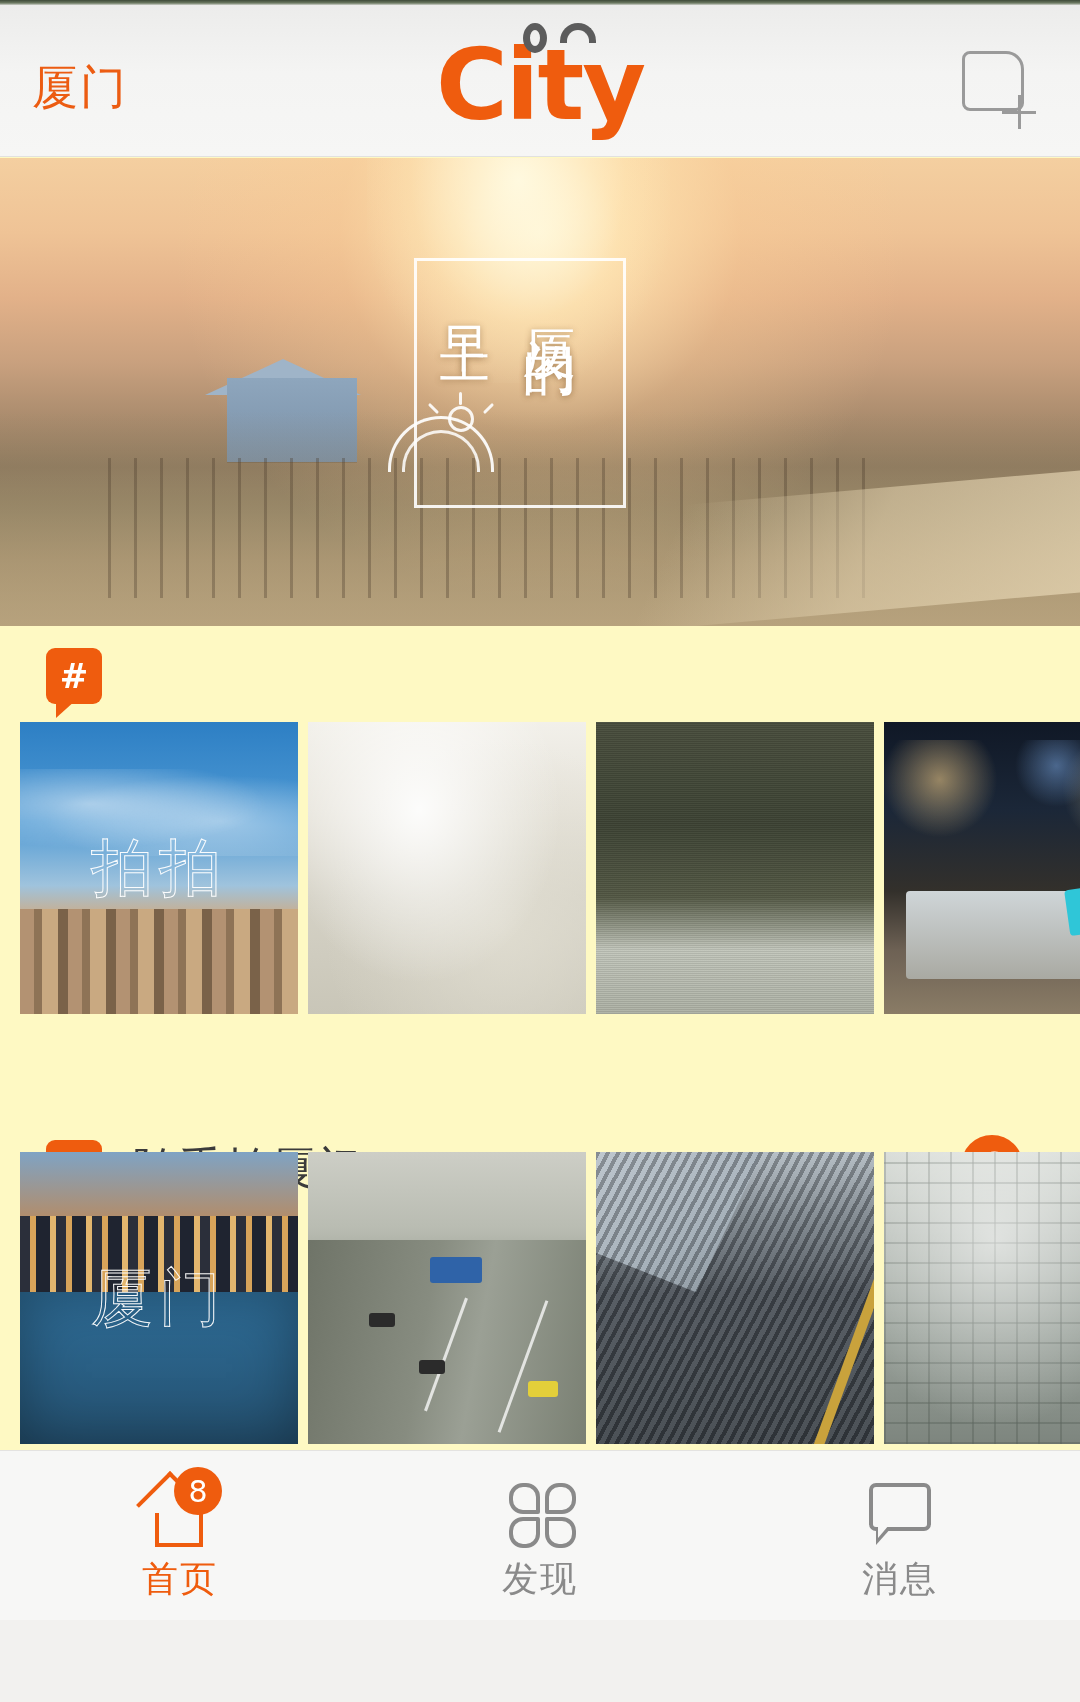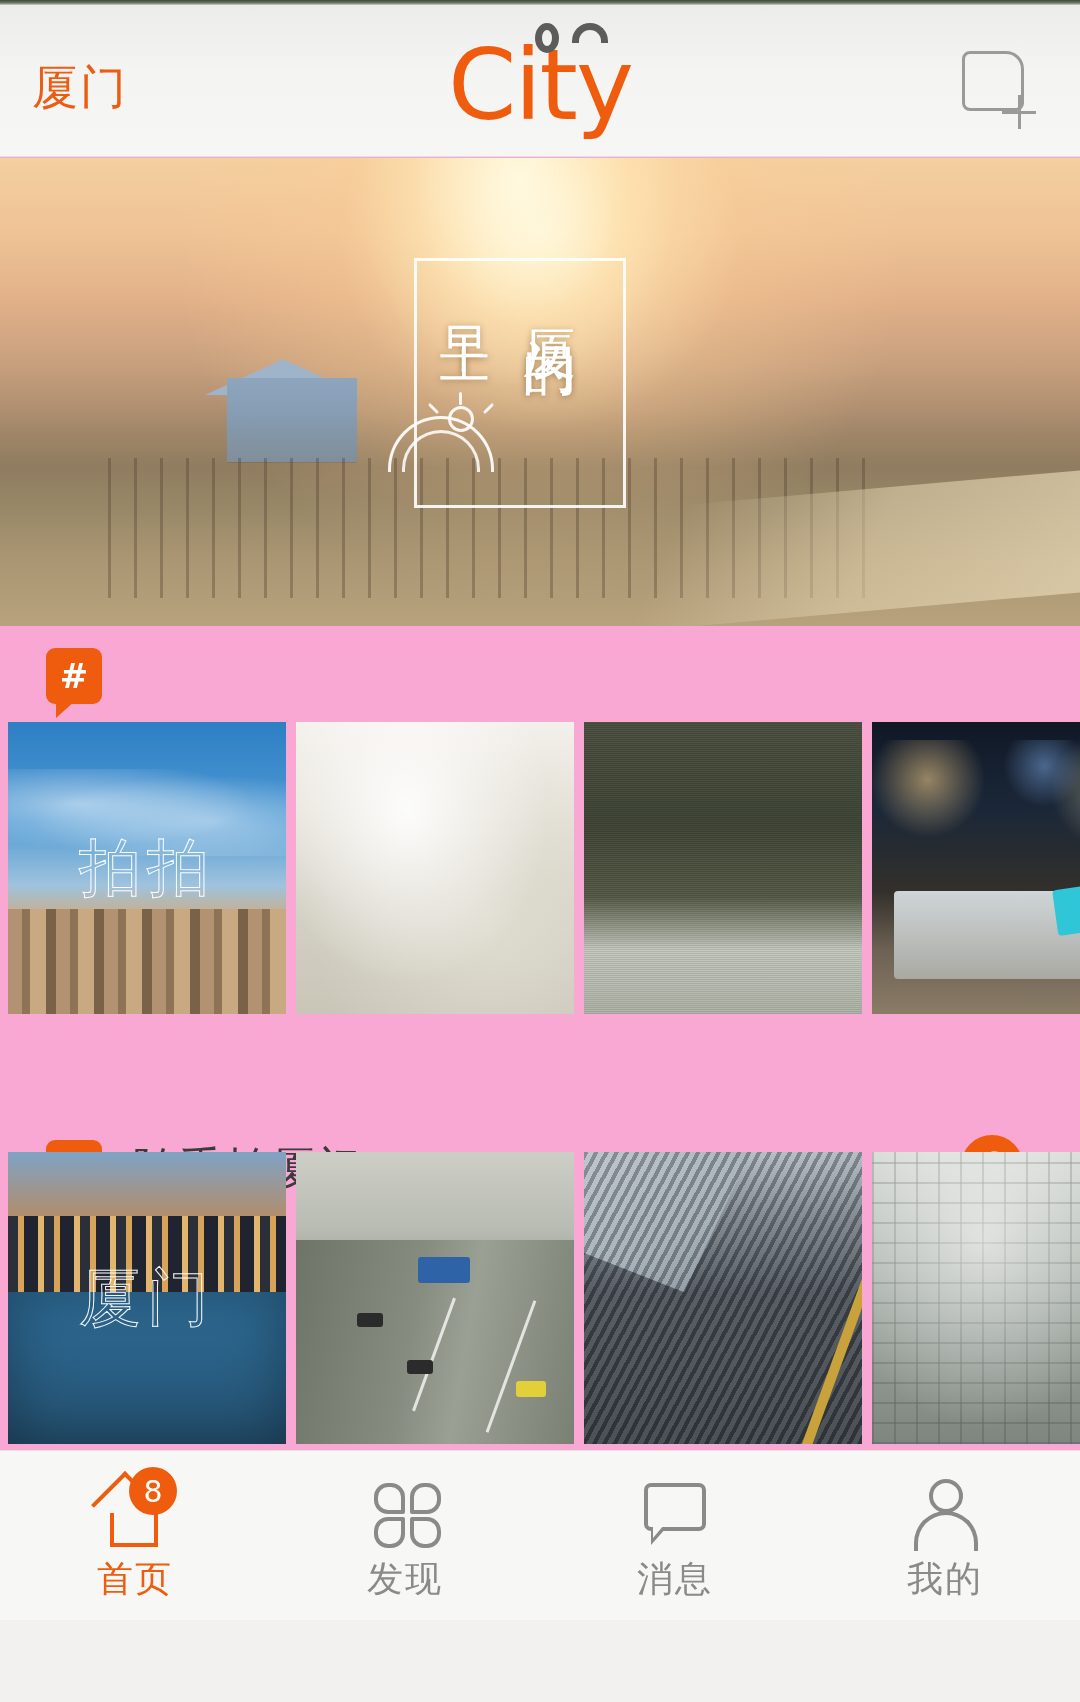--- a/index.html
+++ b/index.html
@@ -3,21 +3,21 @@
 <meta charset="utf-8">
 <style>
   html,body{margin:0;padding:0;}
   body{
     width:1080px;height:1702px;
     background:#f2f1ef;
     font-family:"Liberation Sans","DejaVu Sans",sans-serif;
     overflow:hidden;
     position:relative;
   }
-  .app{width:1080px;height:1620px;position:relative;overflow:hidden;background:#f9a8d4;}
+  .app{width:1080px;height:1620px;position:relative;overflow:hidden;background:#fef9c3;}
 
   
   .status-hairline{
     position:absolute;top:0;left:0;width:1080px;height:5px;
     background:linear-gradient(to bottom,#3e4a38,#6d7a63 60%,#cfd2cb);
   }
 
   
   .header{
     position:absolute;top:5px;left:0;width:1080px;height:152px;
@@ -29,21 +29,21 @@
     position:absolute;left:32px;top:52px;
     font-size:46px;color:#ec5c12;letter-spacing:2px;
     font-family:"DejaVu Sans","Liberation Sans",sans-serif;
   }
   .logo-wrap{
     position:absolute;left:0;top:0;width:1080px;height:152px;
     display:flex;align-items:center;justify-content:center;
   }
   .logo{
     position:relative;
-    font-size:98px;line-height:98px;font-weight:normal;color:#ef5c0e;
+    font-size:98px;line-height:98px;font-weight:bold;color:#ef5c0e;
     font-family:"DejaVu Sans","Liberation Sans",sans-serif;
     letter-spacing:-2px;
     transform:translateY(4px);
   }
   .logo .eye-dot{
     position:absolute;left:87px;top:-13px;width:24px;height:30px;
     border:7px solid #5c5c5c;border-radius:50%;box-sizing:border-box;
   }
   .logo .eye-brow{
     position:absolute;left:124px;top:-13px;width:36px;height:20px;
@@ -174,21 +174,21 @@
     display:flex;align-items:center;justify-content:center;
     color:#fff;font-size:38px;
     font-family:"DejaVu Sans","Liberation Sans",sans-serif;
   }
 
   
   .thumb-strip{
     position:absolute;left:0;width:1080px;height:292px;
     overflow:hidden;
     display:flex;gap:10px;
-    padding-left:8px;box-sizing:border-box;
+    padding-left:20px;box-sizing:border-box;
   }
   .thumb{
     width:278px;height:292px;flex:0 0 278px;position:relative;overflow:hidden;
   }
   .thumb .ov{
     position:absolute;left:0;top:0;width:100%;height:100%;
     display:flex;align-items:center;justify-content:center;
     color:rgba(255,255,255,0.95);
     font-family:"DejaVu Sans","Liberation Sans",sans-serif;
   }
@@ -469,22 +469,15 @@
 
     <div class="nav-item">
       <div class="nav-ico ico-msg">
         <span class="bubble"></span>
         <span class="tail"></span>
         <span class="tail-in"></span>
       </div>
       <div class="nav-label">消息</div>
     </div>
 
-    <div class="nav-item">
-      <div class="nav-ico ico-me">
-        <span class="head"></span>
-        <span class="shoulders"></span>
-      </div>
-      <div class="nav-label">我的</div>
-    </div>
 
   </div>
 </div>
 
 </body></html>

